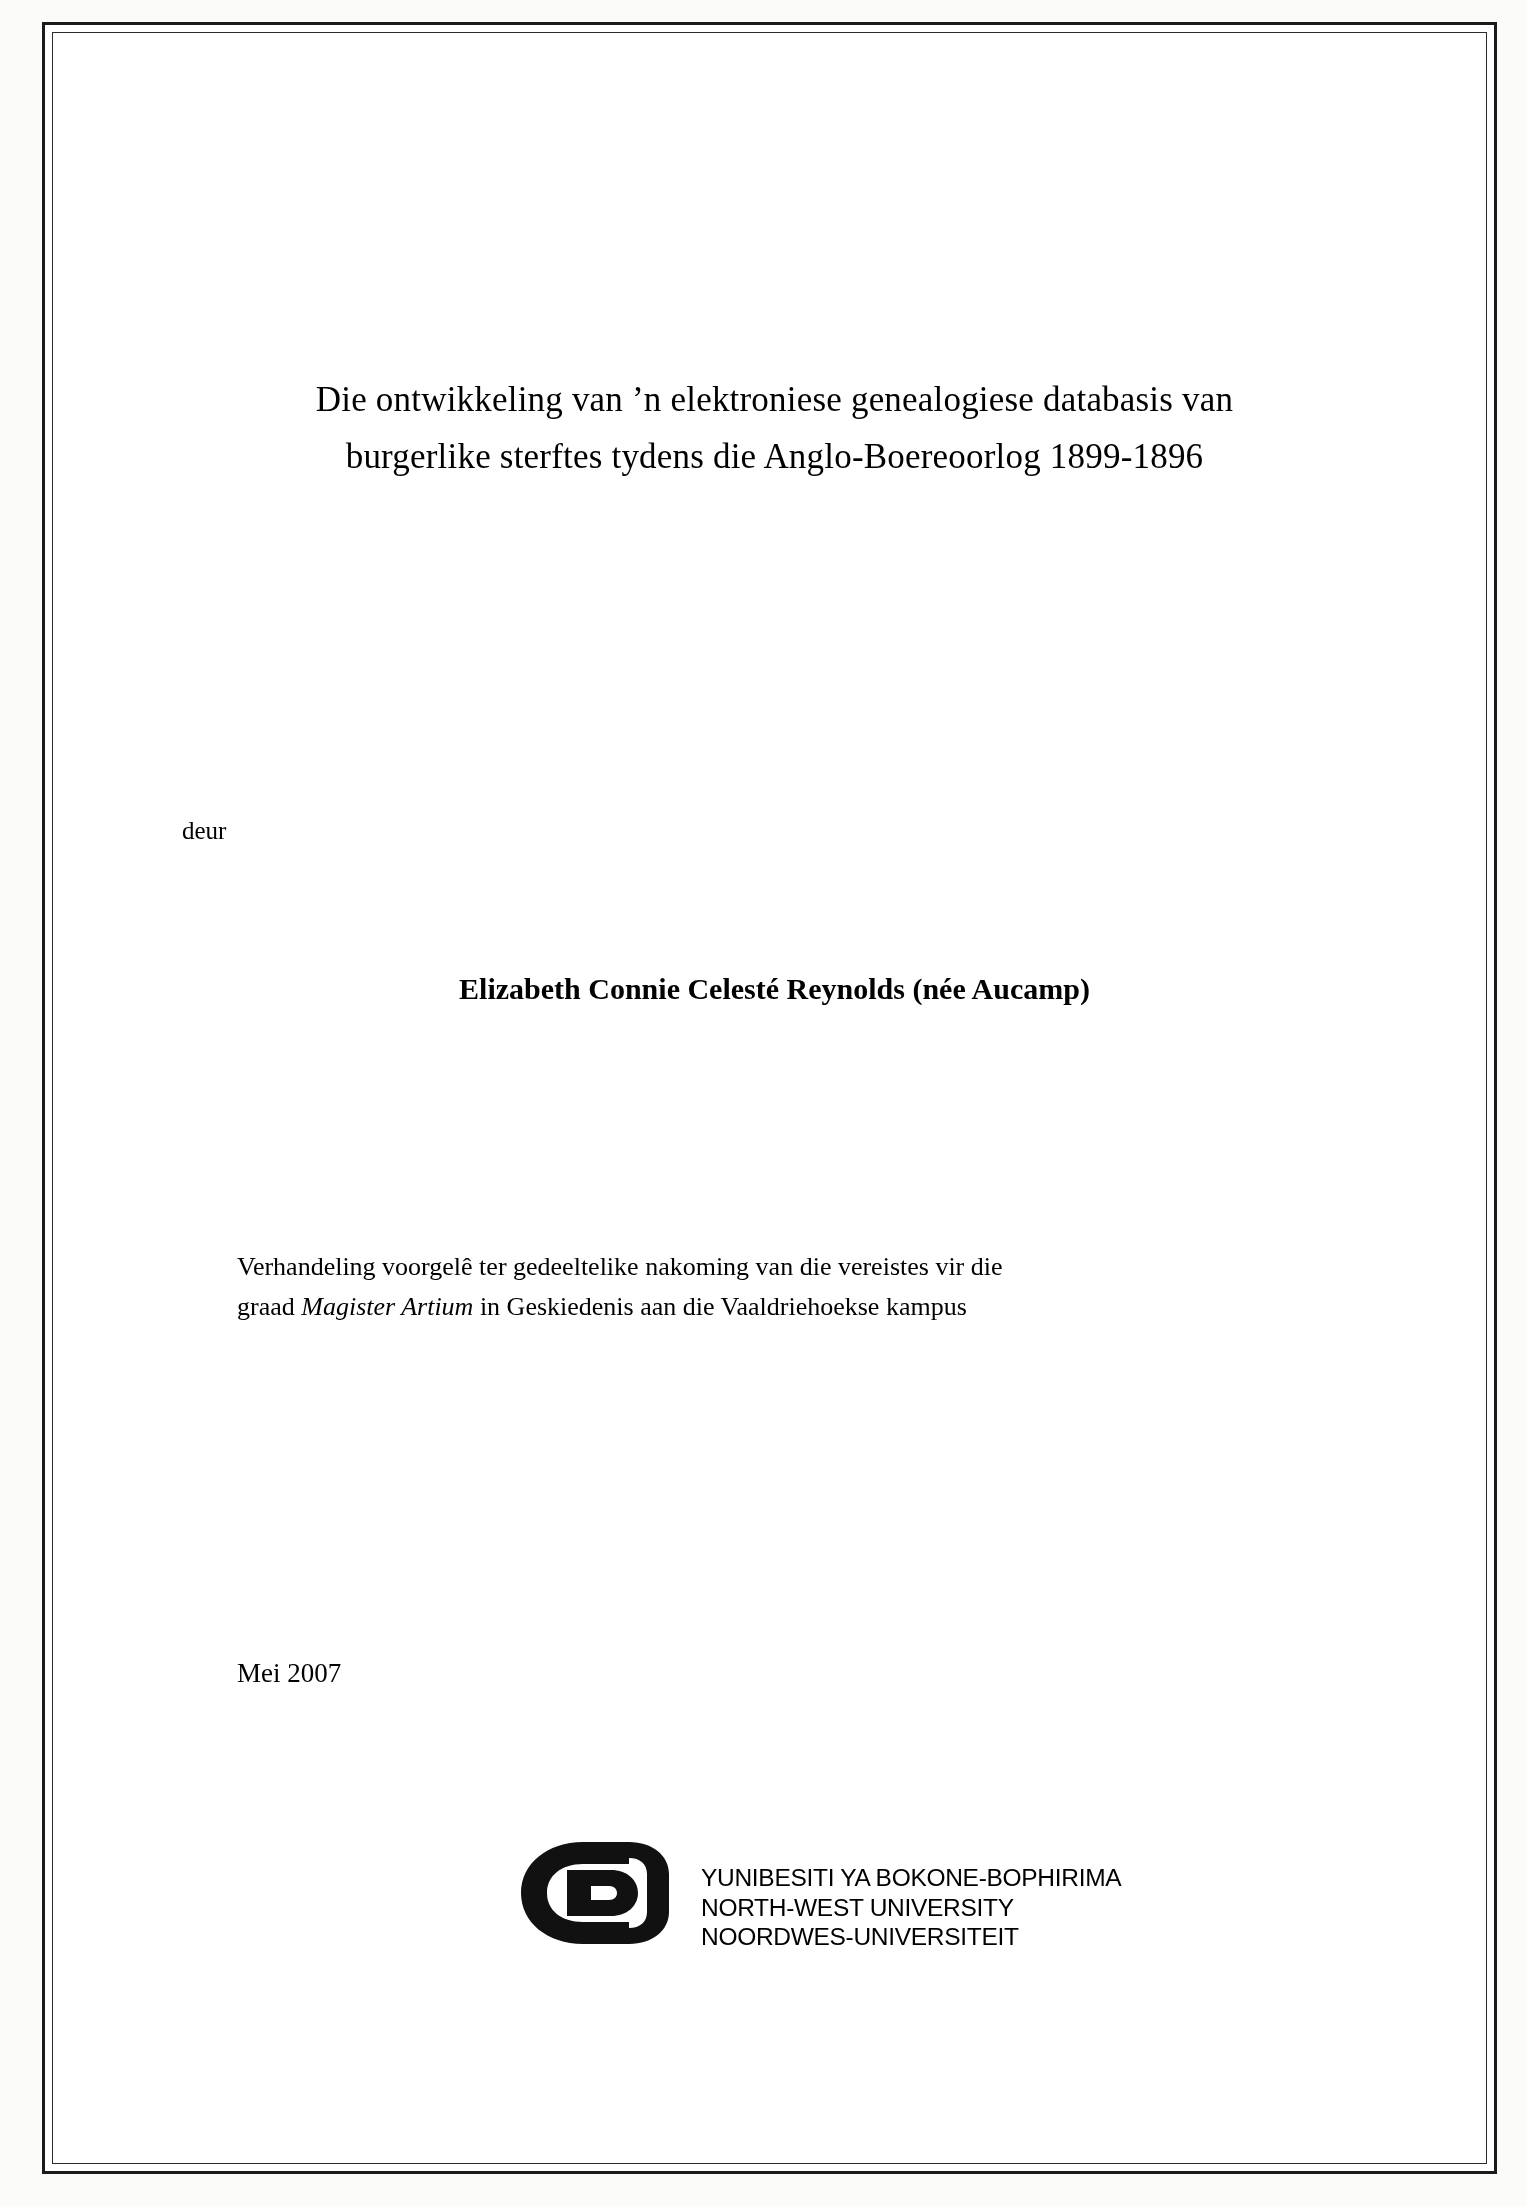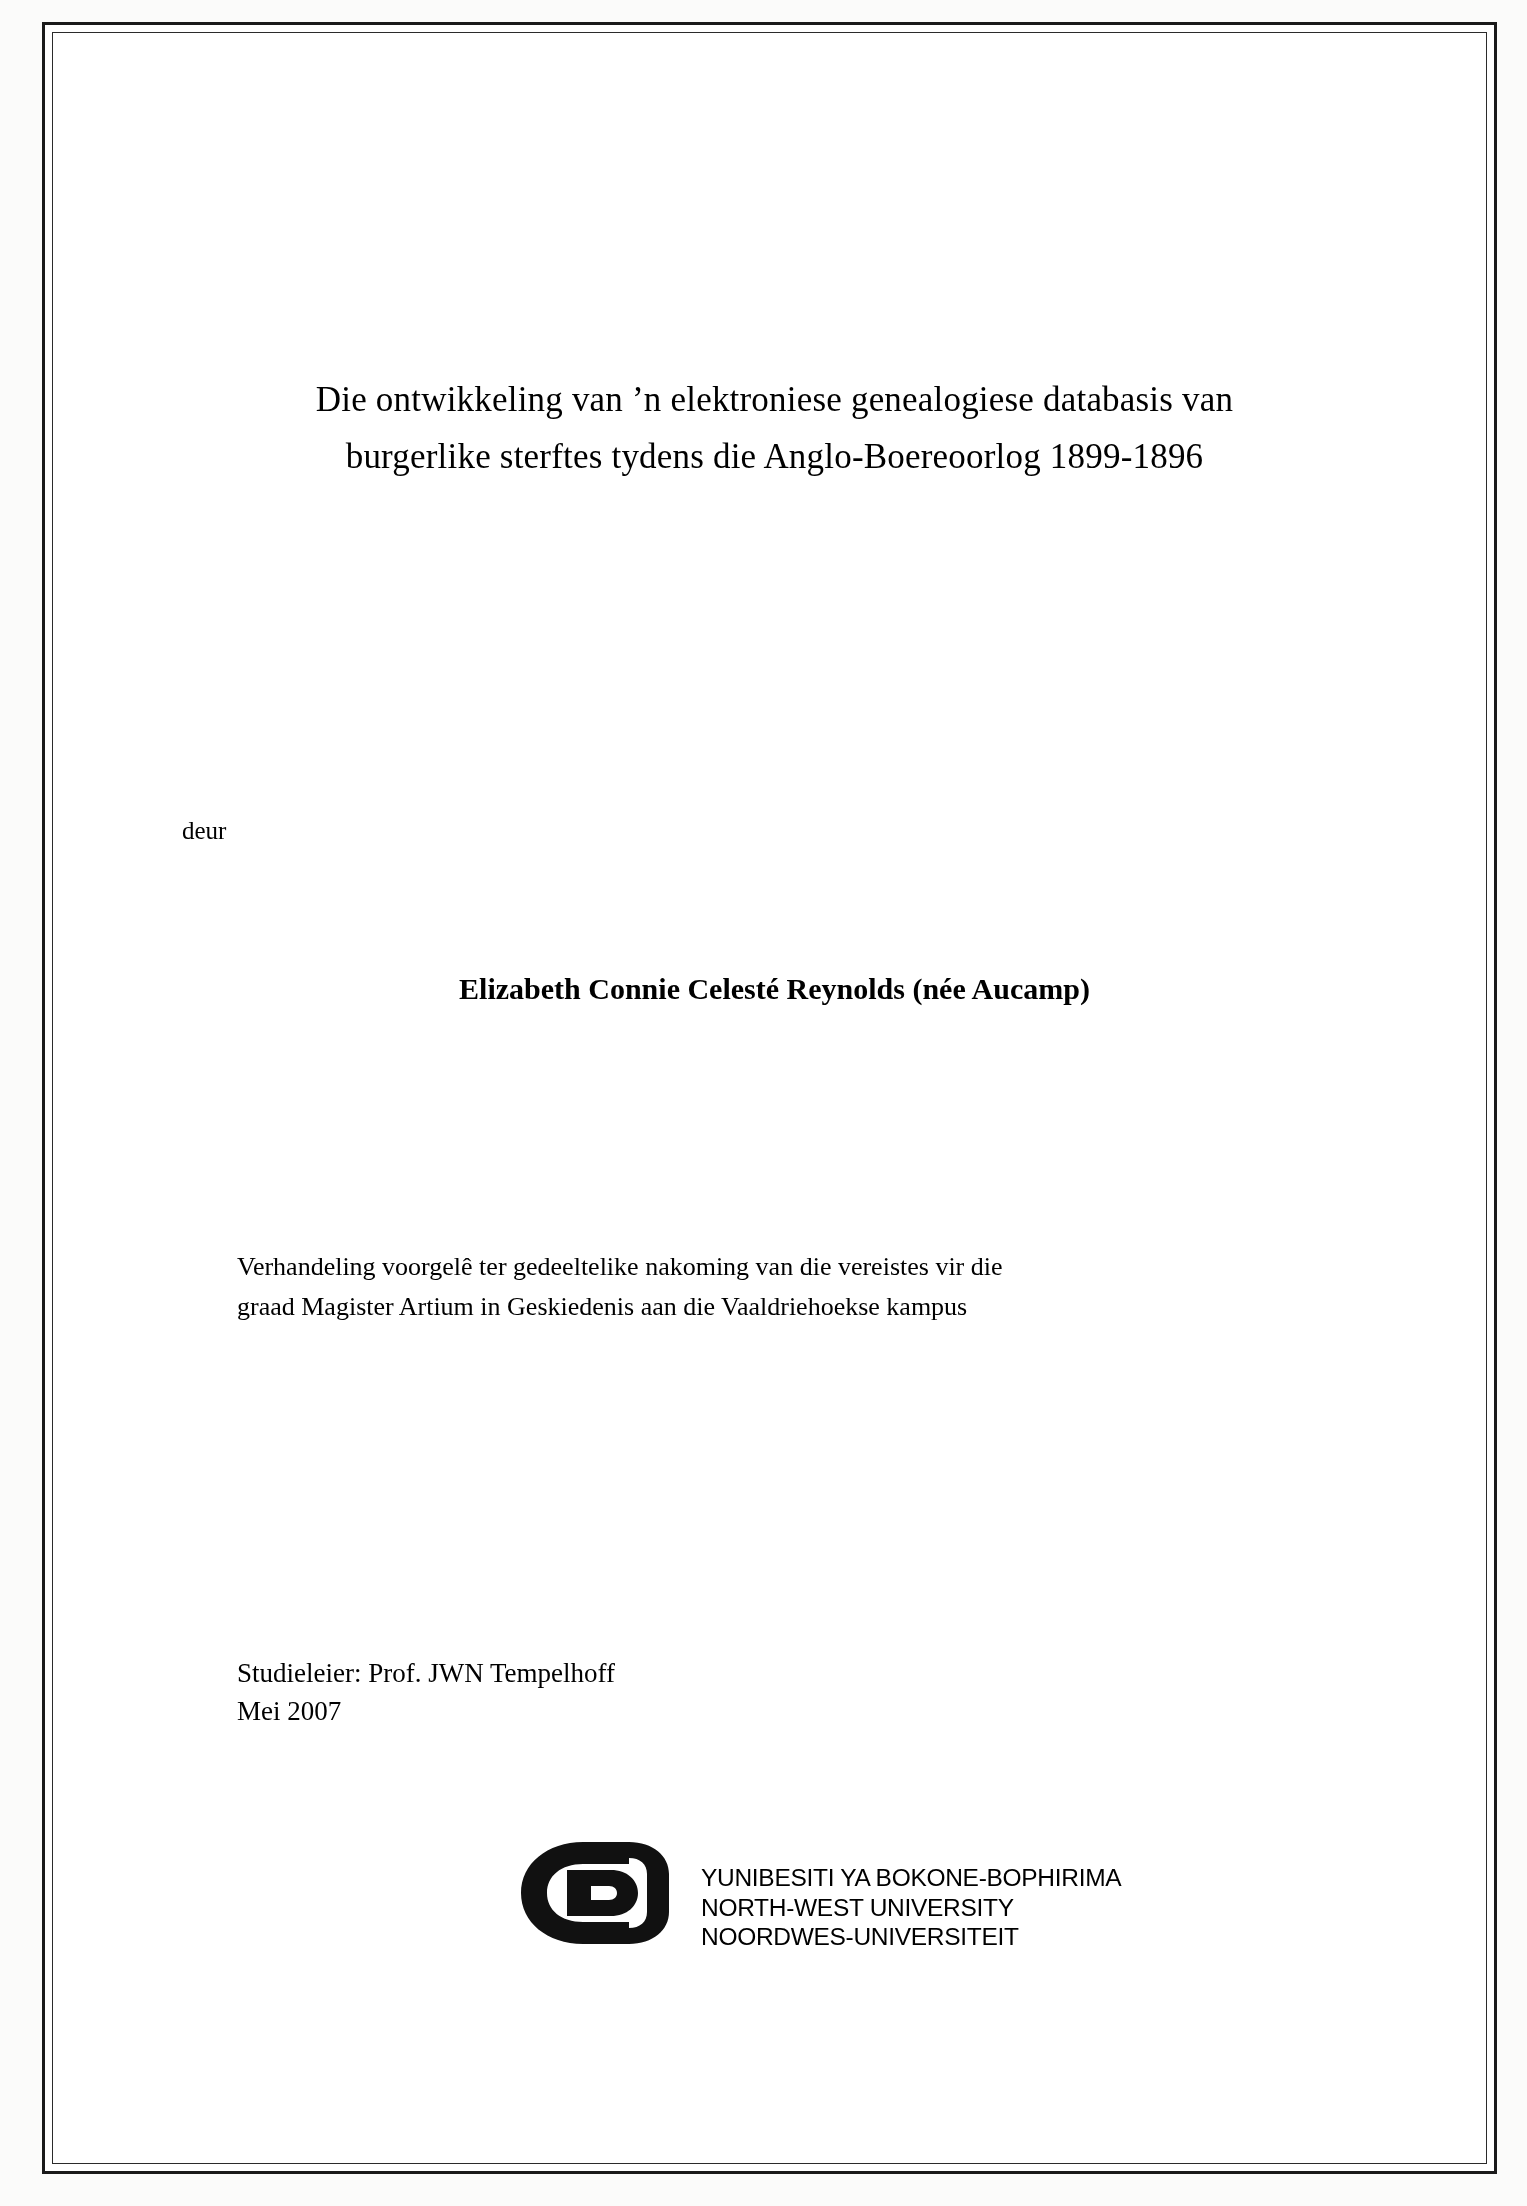--- a/index.html
+++ b/index.html
@@ -97,20 +97,21 @@
     top: 1215px;
     width: 1155px;
     font-size: 26px;
     line-height: 1.52;
   }
   .statement .just {
     text-align: justify;
     text-justify: inter-word;
   }
   .statement .italic {
+    font-style: italic;
     text-align: right;
   }
 
   
   .supervisor {
     position: absolute;
     left: 185px;
     top: 1622px;
     width: 900px;
     font-size: 27px;
@@ -162,21 +163,20 @@
     <div class="byline-label">deur</div>
 
     <div class="author">Elizabeth Connie Celesté Reynolds (née Aucamp)</div>
 
     <div class="statement">
       <div class="just">Verhandeling voorgelê ter gedeeltelike nakoming van die vereistes vir die</div>
       <div><span>graad </span><span class="italic">Magister Artium</span><span> in Geskiedenis aan die Vaaldriehoekse kampus</span></div>
     </div>
 
     <div class="supervisor">
-      <div>Studieleier: Prof. JWN Tempelhoff</div>
       <div>Mei 2007</div>
     </div>
 
     <div class="logo-block">
       <div class="logo-mark">
         <svg width="190" height="118" viewBox="0 0 190 118" xmlns="http://www.w3.org/2000/svg">
 
           <path d="M76 8 C40 8 14 30 14 59 C14 88 40 110 76 110 L96 110 L96 88 L76 88 C54 88 40 76 40 59 C40 42 54 30 76 30 L96 30 L96 8 Z" fill="#111111"></path>
           <path d="M60 36 L60 82 L104 82 C120 82 131 72 131 59 C131 46 120 36 104 36 Z M84 52 L102 52 C107 52 110 55 110 59 C110 63 107 66 102 66 L84 66 Z" fill="#111111"></path>
           <rect x="96" y="8" width="26" height="22" fill="#111111"></rect>

